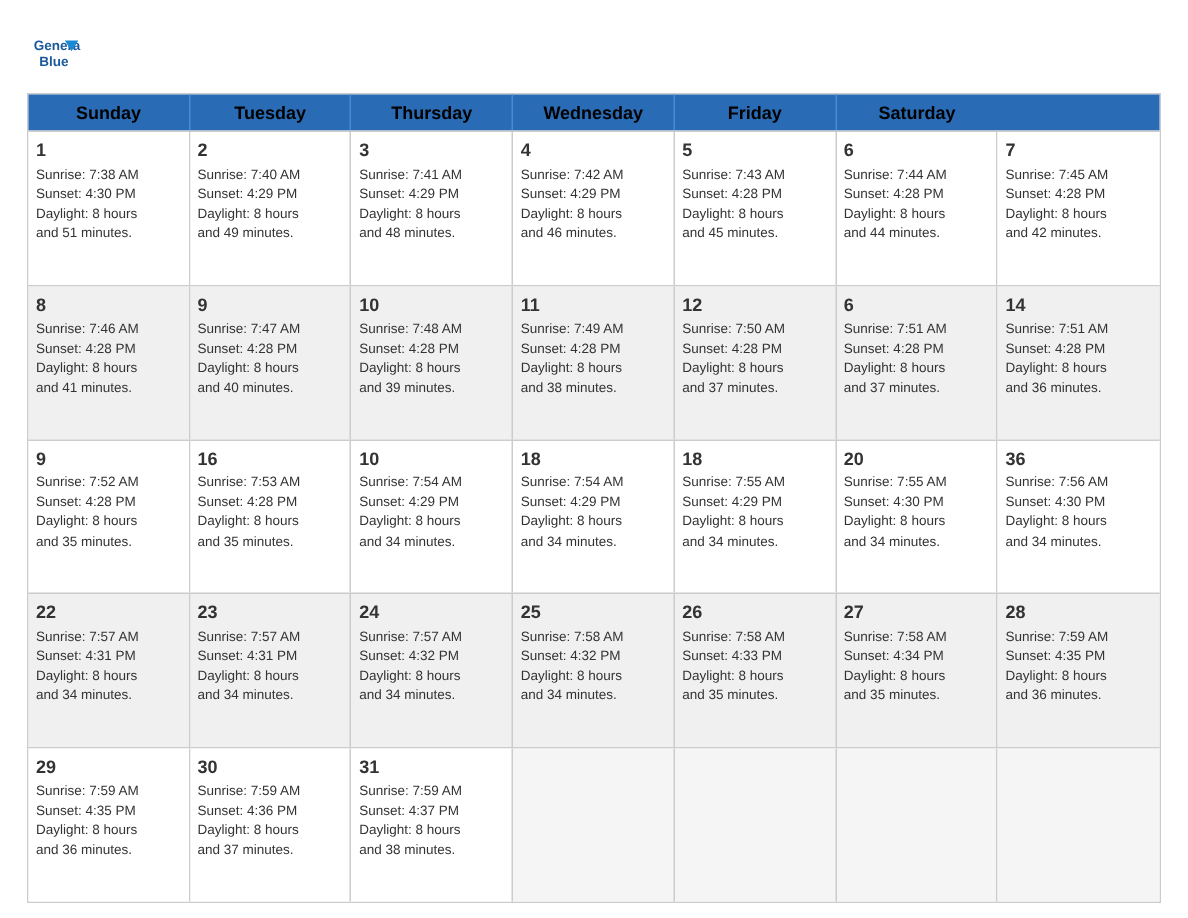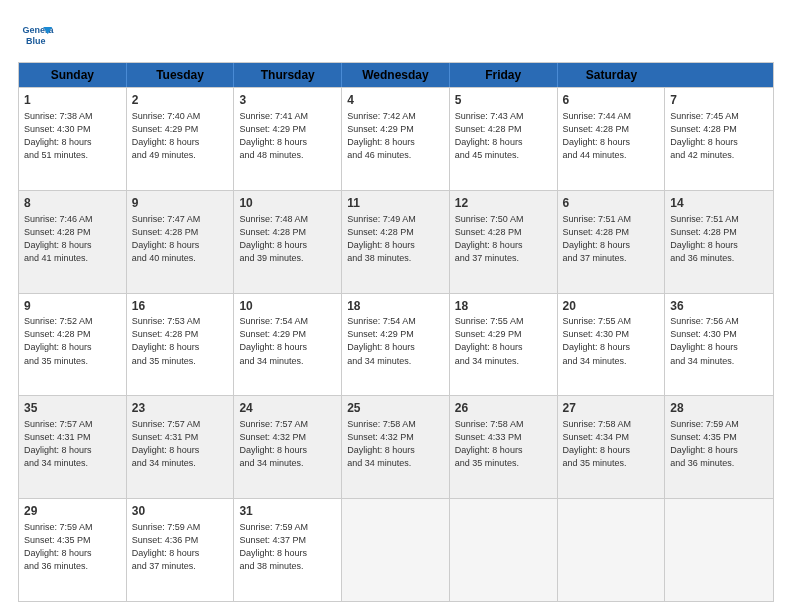--- a/index.html
+++ b/index.html
@@ -223,21 +223,21 @@
             <span class="day-number">20</span>
             <div class="cell-info">Sunrise: 7:55 AM<br>Sunset: 4:30 PM<br>Daylight: 8 hours<br>and 34 minutes.</div>
           </div>
           <div class="cal-cell">
             <span class="day-number">36</span>
             <div class="cell-info">Sunrise: 7:56 AM<br>Sunset: 4:30 PM<br>Daylight: 8 hours<br>and 34 minutes.</div>
           </div>
         </div>
         <div class="cal-row">
           <div class="cal-cell shaded">
-            <span class="day-number">35</span>
+            <span class="day-number">22</span>
             <div class="cell-info">Sunrise: 7:57 AM<br>Sunset: 4:31 PM<br>Daylight: 8 hours<br>and 34 minutes.</div>
           </div>
           <div class="cal-cell shaded">
             <span class="day-number">23</span>
             <div class="cell-info">Sunrise: 7:57 AM<br>Sunset: 4:31 PM<br>Daylight: 8 hours<br>and 34 minutes.</div>
           </div>
           <div class="cal-cell shaded">
             <span class="day-number">24</span>
             <div class="cell-info">Sunrise: 7:57 AM<br>Sunset: 4:32 PM<br>Daylight: 8 hours<br>and 34 minutes.</div>
           </div>

